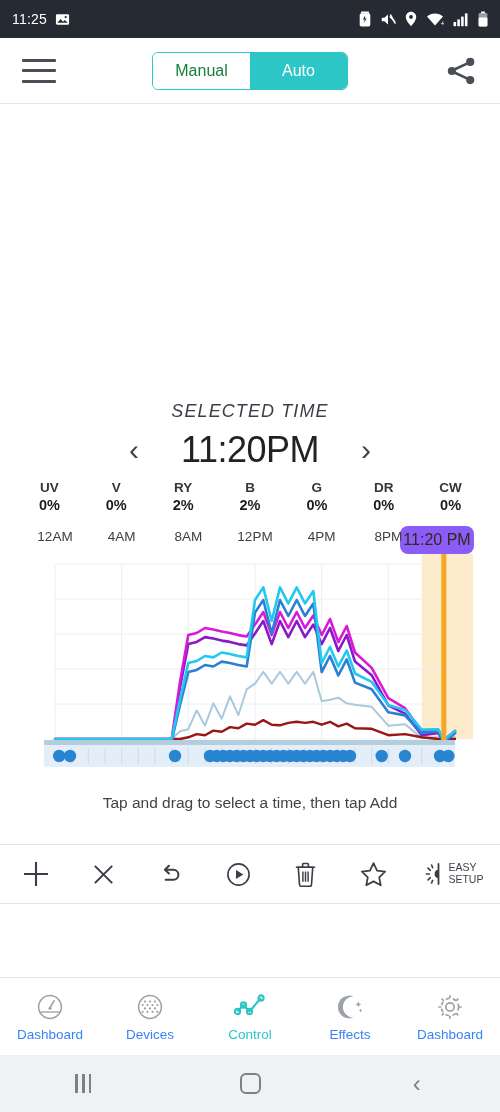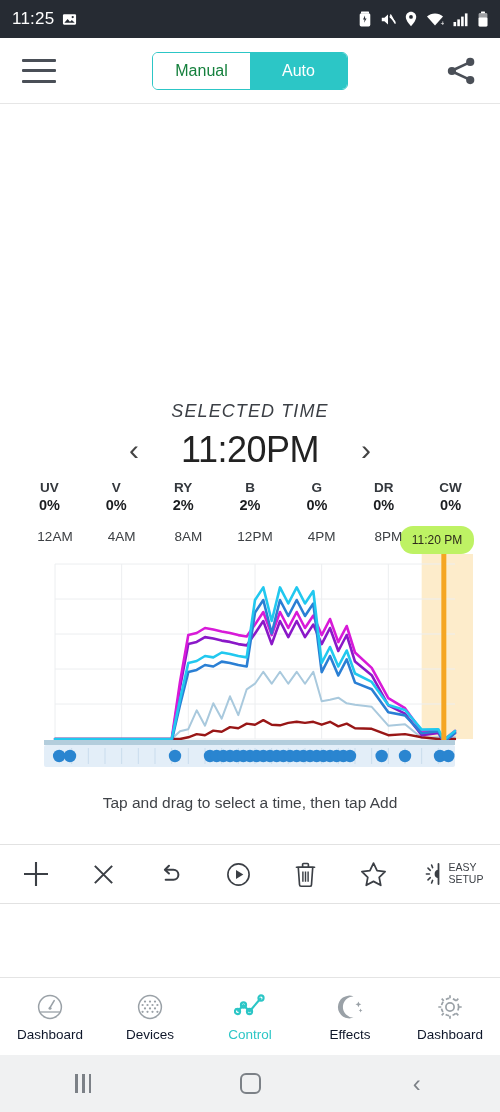--- a/index.html
+++ b/index.html
@@ -10,21 +10,21 @@
     overflow: hidden;
   }
   .app { width: 500px; height: 1112px; position: relative; display: flex; flex-direction: column; }
 
   
   .statusbar {
     height: 38px; background: #262b33; color: #fff;
     display: flex; align-items: center; padding: 0 12px;
     flex: 0 0 38px;
   }
-  .sb-time { font-size: 17px; letter-spacing: .2px; }
+  .sb-time { font-size: 14px; letter-spacing: .2px; }
   .sb-left { display: flex; align-items: center; gap: 8px; }
   .sb-right { margin-left: auto; display: flex; align-items: center; gap: 9px; }
   .sb-ico { display: block; }
 
   
   .toolbar {
     height: 66px; background: #fff; display: flex; align-items: center;
     padding: 0 22px; flex: 0 0 66px; border-bottom: 1px solid #e6e6e6;
   }
   .hamburger { width: 34px; height: 24px; display: flex; flex-direction: column; justify-content: space-between; cursor: pointer; }
@@ -63,21 +63,21 @@
   .chan .vl { font-size: 14.5px; font-weight: bold; color: #1b1d20; line-height: 1.25; }
 
   
   .chart-wrap { position: absolute; top: 424px; left: 0; width: 500px; height: 240px; }
   .axis-labels { position: absolute; top: 0; left: 0; width: 500px; height: 26px; }
   .axlab {
     position: absolute; top: 1px; font-size: 13.5px; color: #3d4044; transform: translateX(-50%);
   }
   .badge {
     position: absolute; top: -2px; left: 400px; width: 74px; height: 28px;
-    background: #bef264; border-radius: 13px; color: #2e2a1c; font-size: 12px;
+    background: #8b5cf6; border-radius: 8px; color: #2e2a1c; font-size: 16px;
     display: flex; align-items: center; justify-content: center; font-weight: 500;
   }
   .plot { position: absolute; top: 26px; left: 0; width: 500px; height: 214px; }
 
   .hint {
     position: absolute; top: 690px; left: 0; right: 0; text-align: center;
     font-size: 15.5px; color: #404348;
   }
 
   
@@ -90,21 +90,21 @@
   .act.easy { flex: 1.35; gap: 5px; }
   .easy-txt { font-size: 10.5px; line-height: 1.12; color: #3b3f45; }
 
   
   .bottomnav {
     position: absolute; bottom: 57px; left: 0; width: 500px; height: 78px;
     background: #fff; border-top: 1px solid #e4e4e4;
     display: flex; align-items: center;
   }
   .nav { flex: 1; display: flex; flex-direction: column; align-items: center; gap: 5px; cursor: pointer; }
-  .nav .lbl { font-size: 13.5px; color: #0f172a; }
+  .nav .lbl { font-size: 13.5px; color: #3b82f6; }
   .nav.active .lbl { color: #2cc6c6; }
 
   
   .androidnav {
     position: absolute; bottom: 0; left: 0; width: 500px; height: 57px;
     background: #f0f1f2; display: flex; align-items: center;
   }
   .anav { flex: 1; display: flex; align-items: center; justify-content: center; cursor: pointer; }
   .bars { display: flex; gap: 4px; }
   .bars i { width: 2.6px; height: 19px; background: #7c8187; display: block; }

